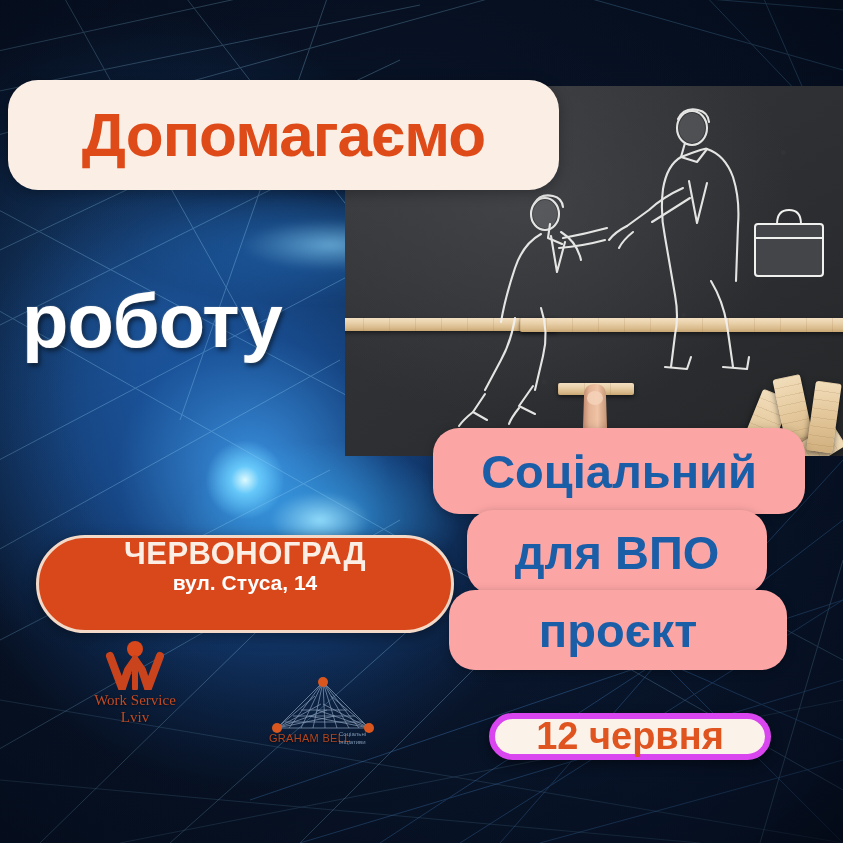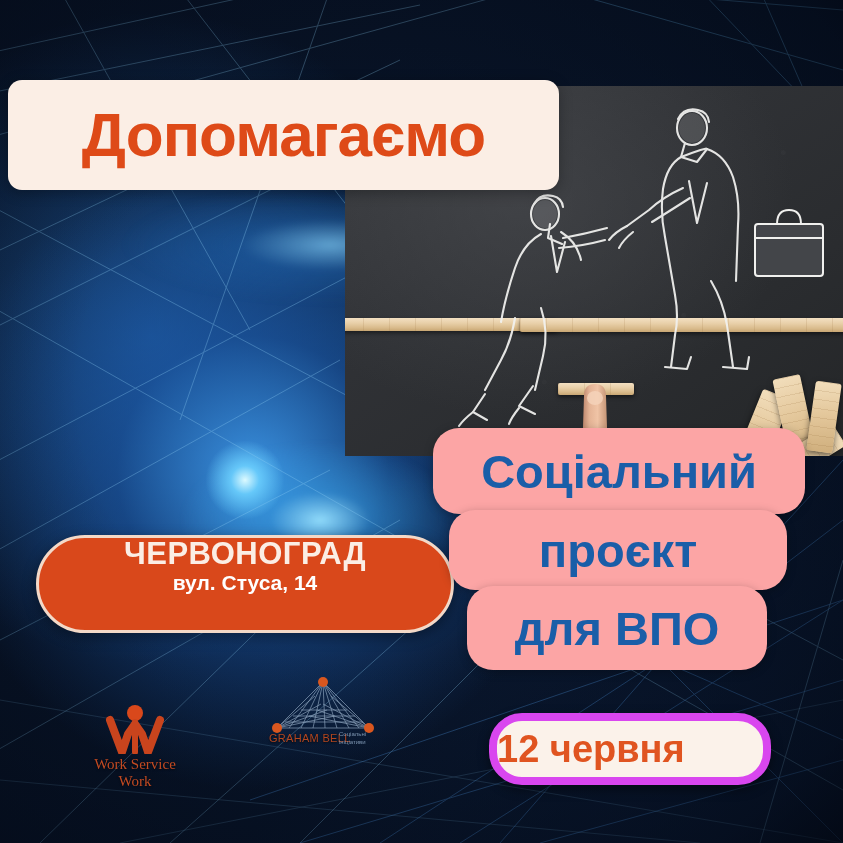--- a/index.html
+++ b/index.html
@@ -50,21 +50,21 @@
   .plank::after{content:"";position:absolute;inset:0;
     background:repeating-linear-gradient(90deg, rgba(160,120,70,.18) 0 1px, rgba(0,0,0,0) 1px 26px);}
   .block{position:absolute;border-radius:3px;
     background:linear-gradient(170deg,#f2debc 0%,#e4c89c 45%,#cfae7c 100%);
     box-shadow:0 3px 6px rgba(0,0,0,.55);}
   .block::after{content:"";position:absolute;inset:0;border-radius:3px;
     background:repeating-linear-gradient(180deg, rgba(150,110,60,.16) 0 1px, rgba(0,0,0,0) 1px 9px);}
 
   
   .title-pill{position:absolute;left:8px;top:80px;width:551px;height:110px;
-    background:#fbeee5;border-radius:14px;
+    background:#fbeee5;border-radius:30px;
     display:flex;align-items:center;justify-content:center;
     box-shadow:0 3px 14px rgba(0,0,0,.3);}
   .title-pill span{color:#de4a18;font-size:62px;font-weight:bold;letter-spacing:-1px;
     line-height:1;white-space:nowrap;}
 
   
   .headline{position:absolute;left:22px;top:272px;width:330px;}
   .headline div{color:#ffffff;font-weight:bold;line-height:.98;white-space:nowrap;
     text-shadow:2px 3px 5px rgba(0,0,0,.55), 0 0 2px rgba(255,255,255,.35);}
   .hl1{font-size:76px;letter-spacing:-1px;}
@@ -81,28 +81,28 @@
   
   .blue-block{position:absolute;left:433px;top:428px;width:372px;}
   .bb-row{background:#fca5a5;color:#1a5ea8;font-weight:bold;font-size:47px;
     display:flex;align-items:center;justify-content:center;white-space:nowrap;
     position:relative;box-shadow:0 2px 10px rgba(0,0,0,.25);}
   .bb1{width:372px;height:86px;border-radius:26px 26px 26px 26px;}
   .bb2{width:338px;height:80px;margin-left:16px;border-radius:26px;margin-top:-4px;}
   .bb3{width:300px;height:84px;margin-left:34px;border-radius:26px;margin-top:-4px;}
 
   
-  .date-pill{position:absolute;left:489px;top:713px;width:282px;height:72px;
-    background:#fbf2ea;border:8px solid #d946ef;border-radius:33px;
-    display:flex;align-items:center;
+  .date-pill{position:absolute;left:489px;top:713px;width:282px;height:47px;
+    background:#fbf2ea;border:6px solid #d946ef;border-radius:33px;
+    display:flex;align-items:center;justify-content:center;
     box-shadow:0 4px 12px rgba(0,0,0,.45);}
   .date-pill span{color:#e05420;font-size:38px;font-weight:bold;white-space:nowrap;}
 
   
-  .logo-ws{position:absolute;left:75px;top:704px;width:120px;height:92px;
+  .logo-ws{position:absolute;left:75px;top:640px;width:120px;height:92px;
     display:flex;flex-direction:column;align-items:center;}
   .logo-ws-name{color:#c24a22;font-family:"Liberation Serif","DejaVu Serif",serif;
     font-size:15px;line-height:1.12;text-align:center;margin-top:2px;
     text-shadow:0 1px 2px rgba(0,0,0,.6);}
   .logo-gb{position:absolute;left:265px;top:676px;width:125px;height:80px;}
   .logo-gb-name{position:absolute;left:4px;top:56px;color:#b4461f;
     font-size:11px;font-weight:normal;letter-spacing:.3px;
     text-shadow:0 1px 2px rgba(0,0,0,.7);}
   .logo-gb-sub{position:absolute;left:74px;top:55px;color:#8fa8c4;
     font-size:6px;line-height:1.25;width:52px;opacity:.85;}
@@ -245,46 +245,47 @@
     <div class="block" style="left:436px;top:290px;width:28px;height:86px;transform:rotate(-12deg);"></div>
     <div class="block" style="left:448px;top:330px;width=26px;width:26px;height:78px;transform:rotate(58deg);"></div>
     <div class="block" style="left:466px;top:296px;width:26px;height:70px;transform:rotate(8deg);"></div>
   </div>
 
   <div class="title-pill">
     <span>Допомагаємо</span>
   </div>
 
   <div class="headline">
+    <div class="hl2">роботу</div>
   </div>
 
   <div class="addr-pill">
     <div class="addr-city">ЧЕРВОНОГРАД</div>
     <div class="addr-street">вул. Стуса, 14</div>
   </div>
 
   <div class="blue-block">
     <div class="bb-row bb1">Соціальний</div>
+    <div class="bb-row bb3">для ВПО</div>
     <div class="bb-row bb2">проєкт</div>
-    <div class="bb-row bb3">для ВПО</div>
   </div>
 
   <div class="date-pill">
     <span>12 червня</span>
   </div>
 
   <div class="logo-ws">
     <svg width="74" height="50" viewBox="0 0 74 50">
       <circle cx="37" cy="9" r="8" fill="#d9481b"></circle>
       <path d="M12 16 L24 48 L30 30 L37 20 L44 30 L50 48 L62 16" fill="none" stroke="#c9441d" stroke-width="8" stroke-linejoin="round" stroke-linecap="round"></path>
       <path d="M37 18 L37 48" fill="none" stroke="#c9441d" stroke-width="6" stroke-linecap="round"></path>
     </svg>
     <div class="logo-ws-name">
       <div>Work Service</div>
-      <div>Work</div>
+      <div>Lviv</div>
     </div>
   </div>
 
   <div class="logo-gb">
     <svg width="125" height="62" viewBox="0 0 125 62">
       <g stroke="#9fb6cf" stroke-width="0.7" opacity="0.85" fill="none">
         <line x1="58" y1="6" x2="12" y2="52"></line>
           <line x1="58" y1="6" x2="104" y2="52"></line>
         <line x1="12" y1="52" x2="104" y2="52"></line>
         <line x1="58" y1="6" x2="24" y2="52"></line>

